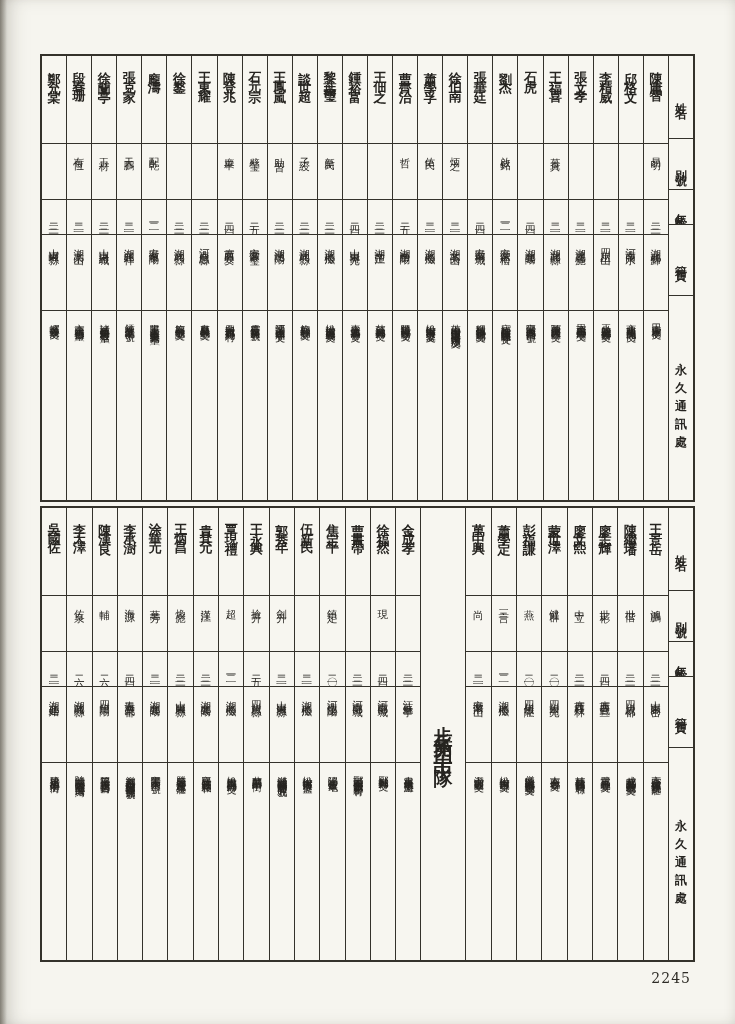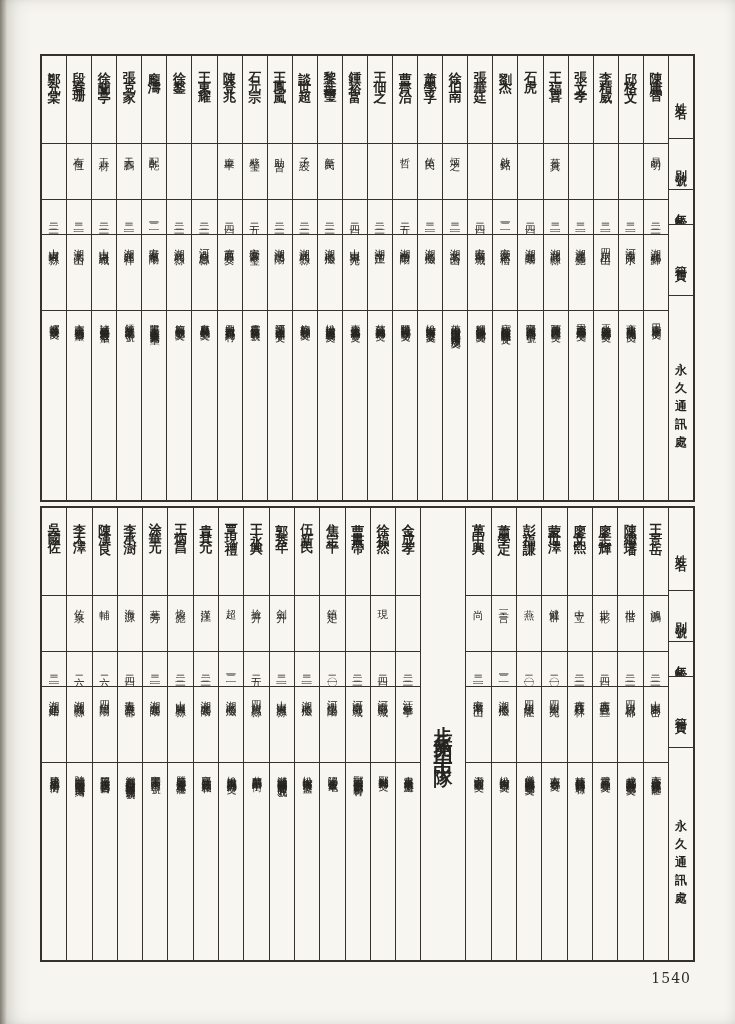--- a/index.html
+++ b/index.html
@@ -903,14 +903,14 @@
       </div>
       <div class="cell r-native">
         <span class="vtext">籍貫</span>
       </div>
       <div class="cell r-addr">
         <span class="vtext">永久通訊處</span>
       </div>
     </div>
   </section>
 
-  <div class="page-number">1540</div>
+  <div class="page-number">2245</div>
 </div>
 
 </body></html>

